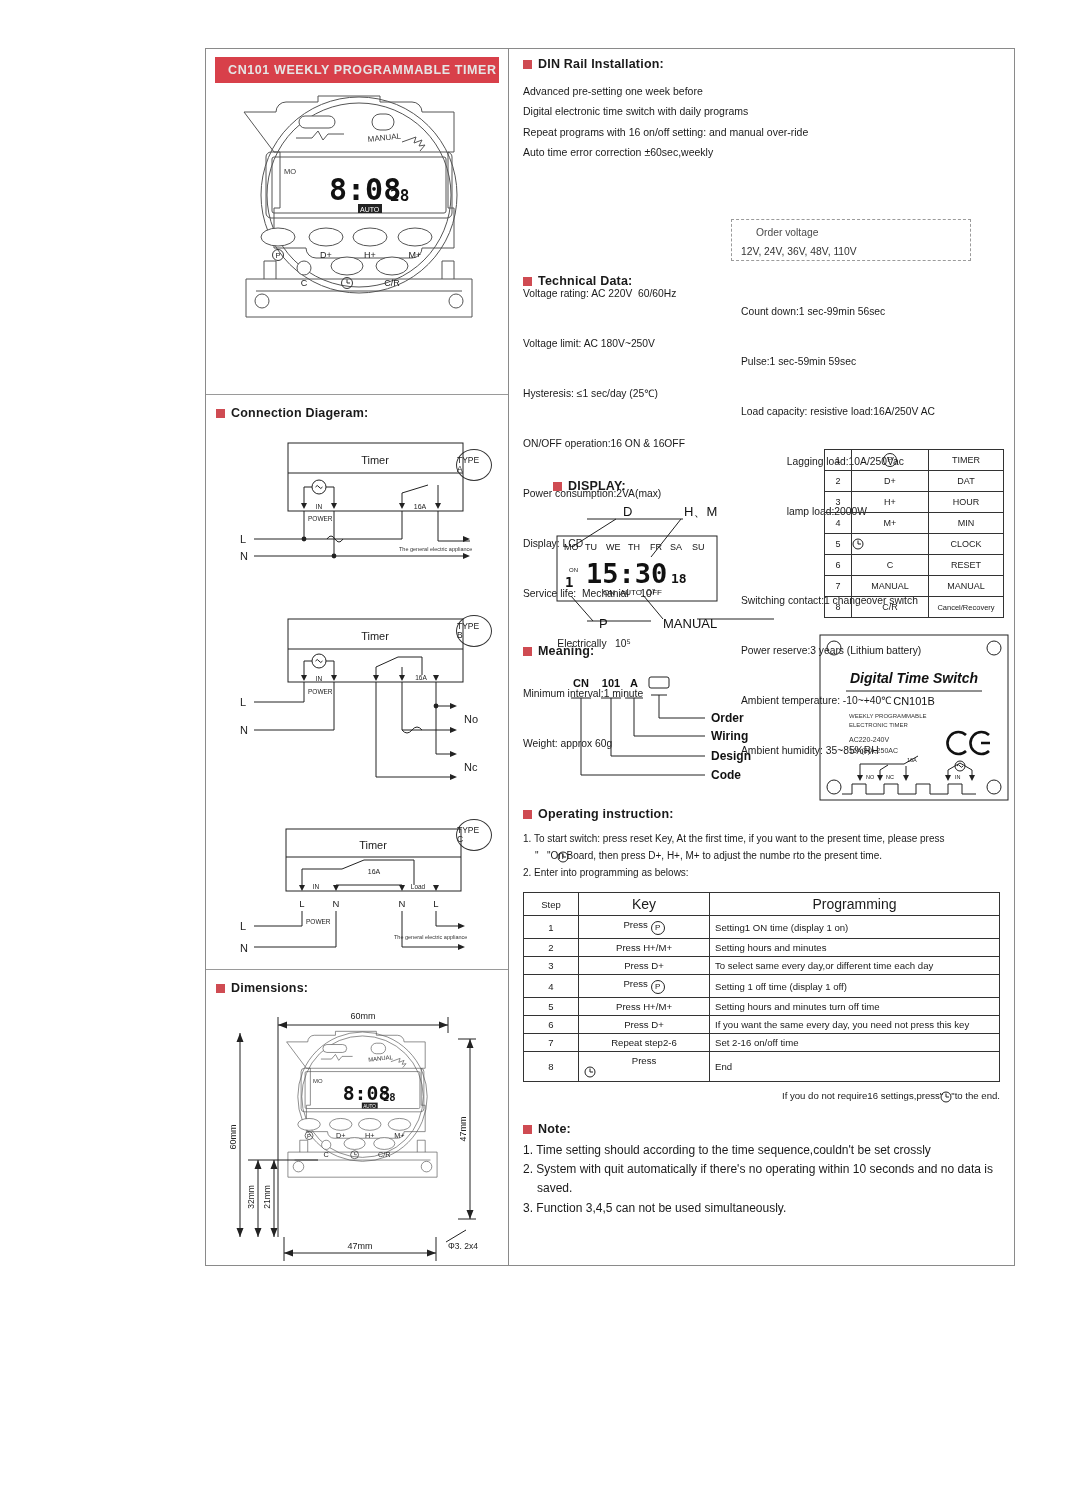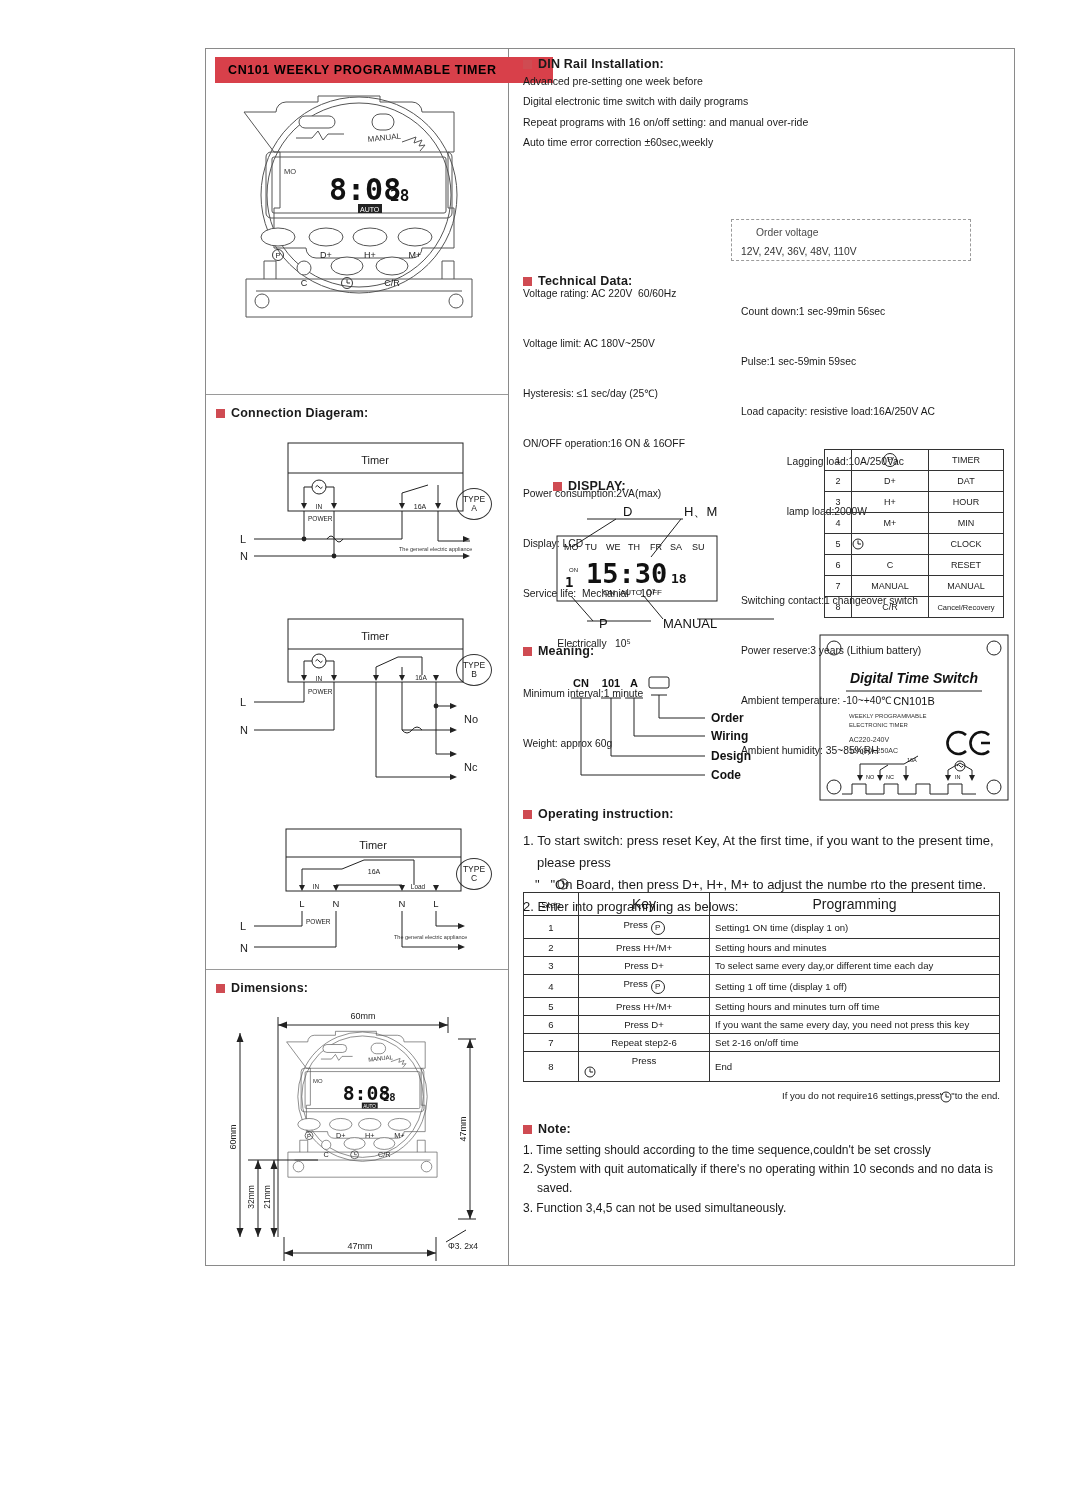--- a/index.html
+++ b/index.html
@@ -2,21 +2,21 @@
 <html><head>
 <meta charset="utf-8">
 <style>
   html,body{margin:0;padding:0;background:#ffffff;}
   body{width:1090px;height:1500px;font-family:"Liberation Sans",sans-serif;color:#1a1a1a;position:relative;}
   .page{position:absolute;left:205px;top:48px;width:810px;height:1218px;border:1px solid #8a8a8a;box-sizing:border-box;}
   .colL{position:absolute;left:0;top:0;width:303px;height:100%;box-sizing:border-box;border-right:1px solid #8a8a8a;}
   .colR{position:absolute;left:303px;top:0;width:505px;height:100%;box-sizing:border-box;}
 
   
-  .hdr{position:absolute;left:9px;top:8px;width:338px;height:26px;background:#d8404a;color:#000000;
+  .hdr{position:absolute;left:9px;top:8px;width:284px;height:26px;background:#d8404a;color:#e5e5e5;
        font-weight:bold;font-size:12.5px;letter-spacing:.6px;display:flex;align-items:center;padding-left:13px;box-sizing:border-box;}
 
   .hr{position:absolute;left:0;width:100%;border-top:1px solid #9a9a9a;}
 
   h2.sec{font-size:12.5px;font-weight:bold;margin:0;display:flex;align-items:center;gap:6px;letter-spacing:.2px;}
   .bullet{width:9px;height:9px;background:#cf4b52;display:inline-block;flex:0 0 auto;}
 
   .txt{font-size:10.5px;line-height:1.55;}
 
   
@@ -37,23 +37,23 @@
   .ktab td{border:1px solid #333;text-align:center;padding:2px 0;height:16px;}
 
   
   .ptab{width:100%;font-size:9.6px;border:1px solid #333;}
   .ptab td,.ptab th{border:1px solid #333;padding:3px 5px;}
   .ptab th{font-weight:normal;font-size:14px;text-align:center;}
   .ptab .c1{width:44px;text-align:center;font-size:9.5px;}
   .ptab .c2{width:120px;text-align:center;}
   ol.notes{margin:5px 0 0 0;padding-left:0;list-style:none;font-size:12px;line-height:1.6;}
   ol.notes li{padding-left:14px;text-indent:-14px;}
-  .opl{font-size:13px;line-height:1.7;padding-left:14px;text-indent:-14px;}
+  .opl{font-size:10px;line-height:1.7;padding-left:14px;text-indent:-14px;}
   .typebadge{position:absolute;width:34px;height:30px;border:1.2px solid #333;border-radius:50%;
-      display:flex;flex-direction:column;align-items:center;justify-content:center;font-size:8.5px;line-height:1.1;margin-top:39px;}
+      display:flex;flex-direction:column;justify-content:center;font-size:8.5px;line-height:1.1;}
 </style>
 </head>
 <body>
 
 <div class="page">
 
   <div class="colL">
 
     <div class="hdr">CN101 WEEKLY PROGRAMMABLE TIMER</div>
 
@@ -300,21 +300,21 @@
 
   </div>
 
   <div class="colR">
 
     <div style="position:absolute;left:14px;top:8px;width:470px;">
       <h2 class="sec">
         <span class="bullet"></span>
         <span>DIN Rail Installation:</span>
       </h2>
-      <div class="txt" style="line-height:1.95;">
+      <div class="txt" style="margin-top:10px;line-height:1.95;">
         <div>Advanced pre-setting one week before</div>
         <div>Digital electronic time switch with daily programs</div>
         <div>Repeat programs    with  16 on/off   setting:  and manual over-ride</div>
         <div>Auto time error correction ±60sec,weekly</div>
       </div>
     </div>
 
     <div style="position:absolute;left:14px;top:177px;margin-top:48px;">
       <h2 class="sec">
         <span class="bullet"></span>

